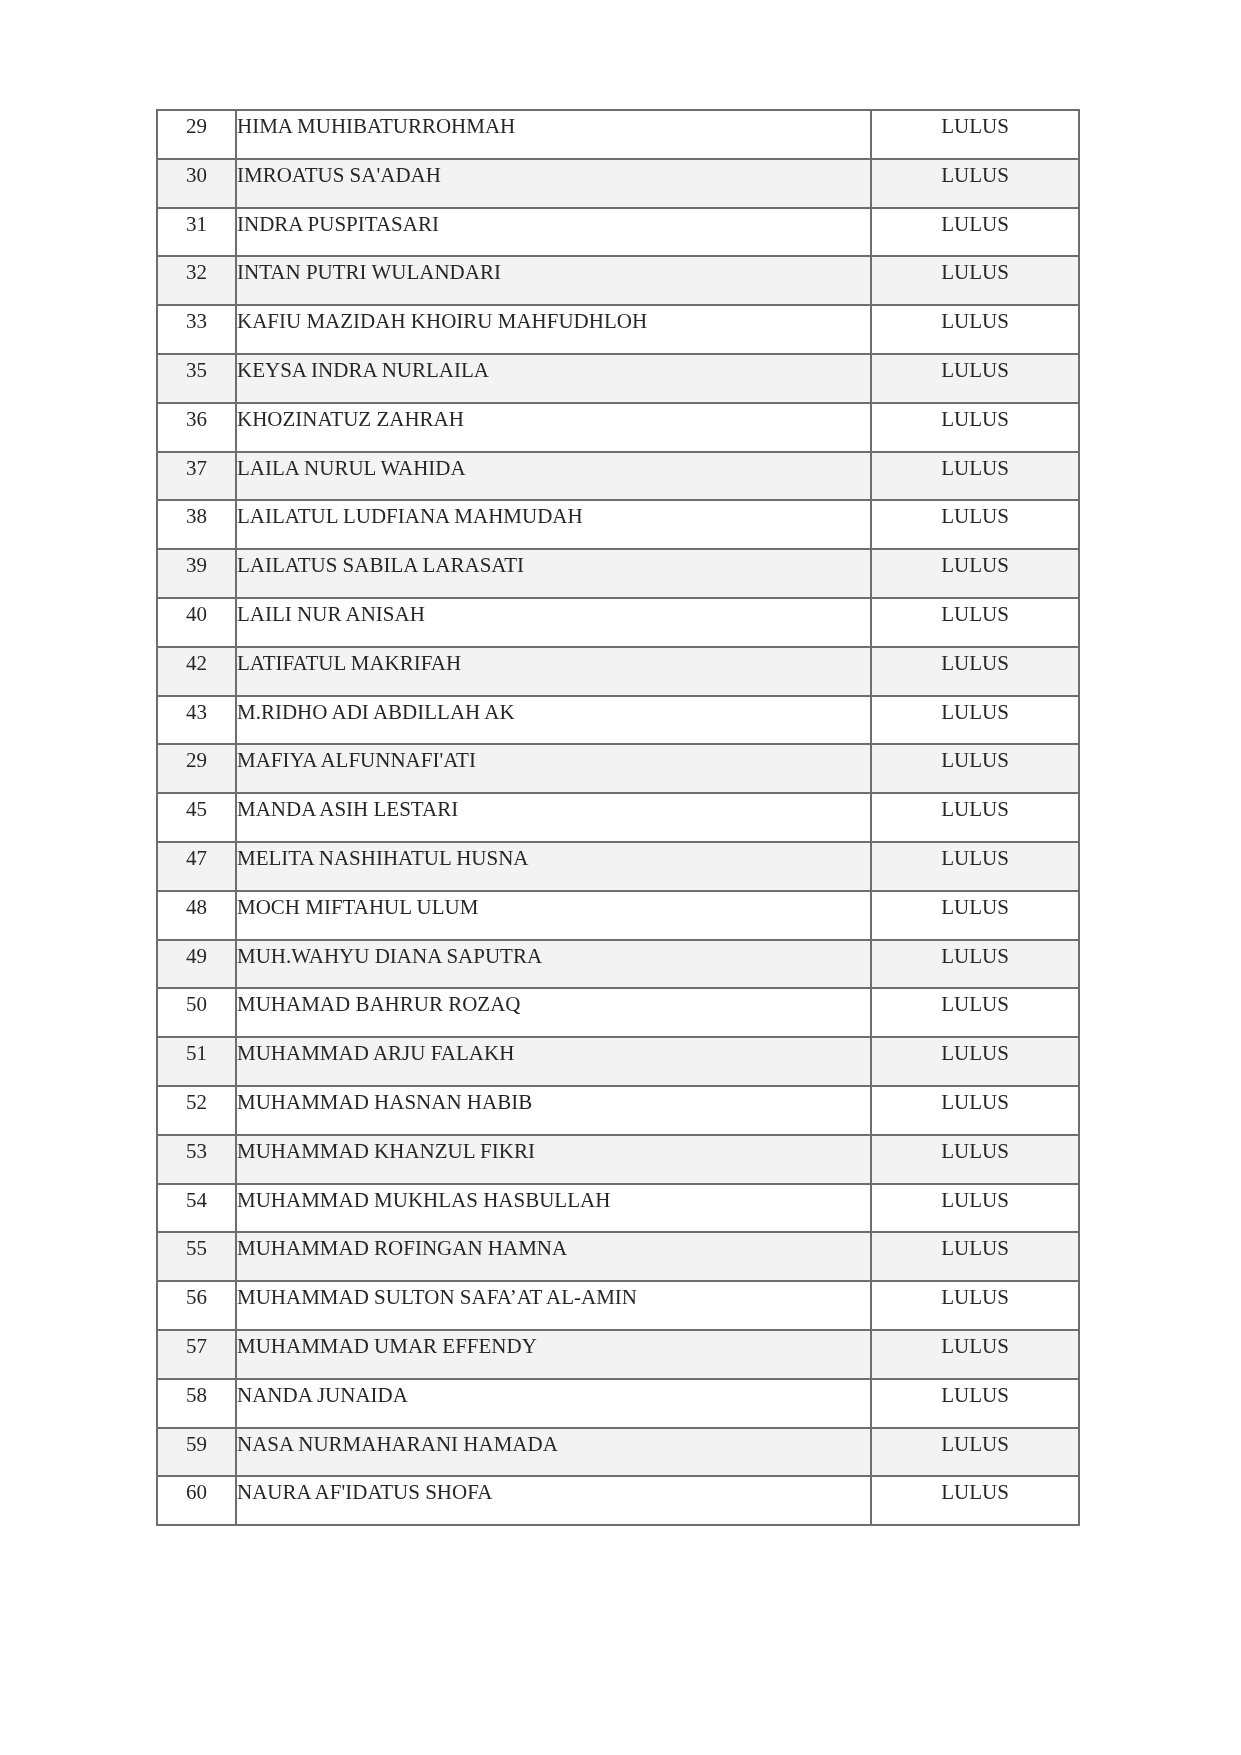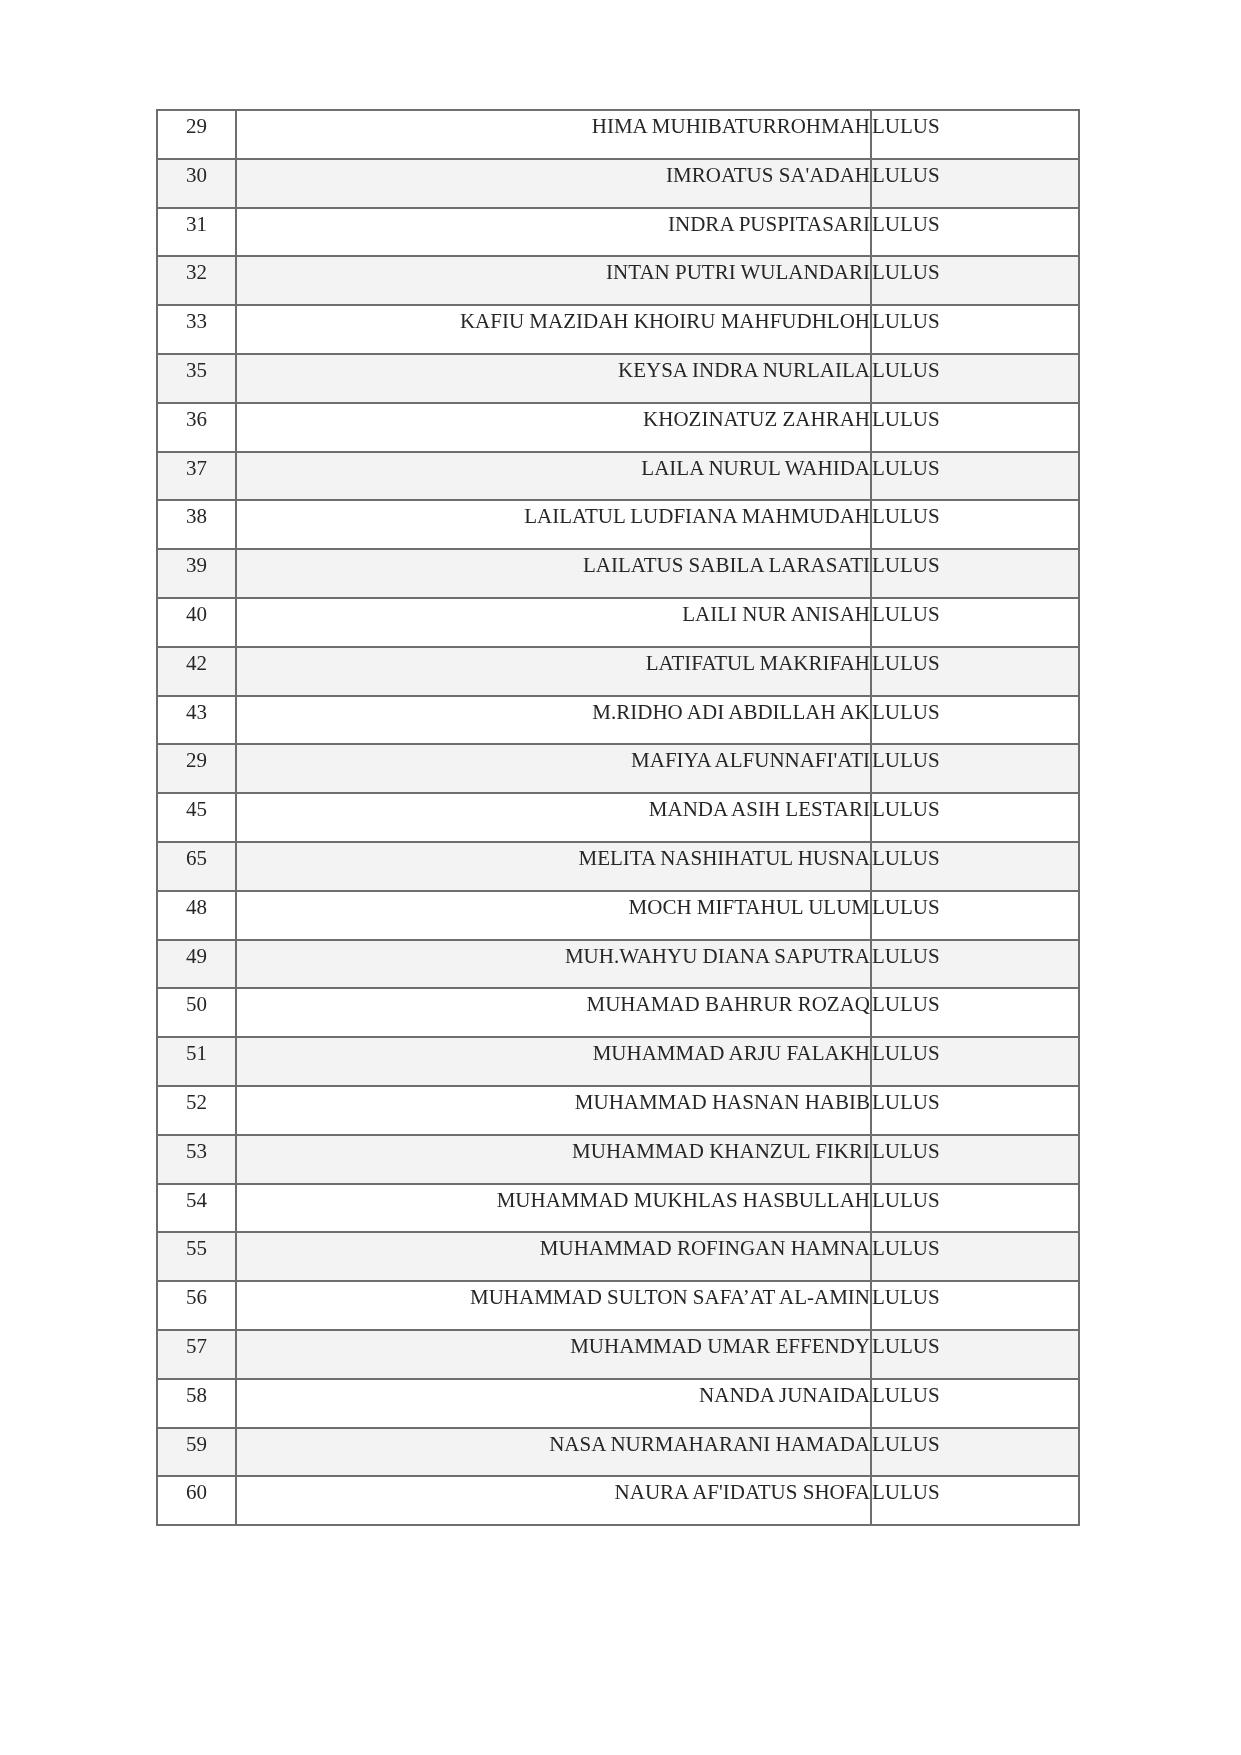--- a/index.html
+++ b/index.html
@@ -42,24 +42,25 @@
     line-height: 1.15;
     color: var(--text-col, #262626);
     white-space: nowrap;
     overflow: hidden;
   }
   td.col-no {
     text-align: center;
     border-right-width: 1px;
   }
   td.col-name {
-    text-align: right;
+    text-align: left;
     padding-left: 3px;
   }
   td.col-status {
+    text-align: center;
   }
 </style>
 </head>
 <body>
 
 <div class="page">
   <table class="results">
     <colgroup>
       <col class="c-no">
       <col class="c-name">
@@ -135,21 +136,21 @@
           <td class="col-no">29</td>
           <td class="col-name">MAFIYA ALFUNNAFI'ATI</td>
           <td class="col-status">LULUS</td>
         </tr>
         <tr>
           <td class="col-no">45</td>
           <td class="col-name">MANDA ASIH LESTARI</td>
           <td class="col-status">LULUS</td>
         </tr>
         <tr>
-          <td class="col-no">65</td>
+          <td class="col-no">47</td>
           <td class="col-name">MELITA NASHIHATUL HUSNA</td>
           <td class="col-status">LULUS</td>
         </tr>
         <tr>
           <td class="col-no">48</td>
           <td class="col-name">MOCH MIFTAHUL ULUM</td>
           <td class="col-status">LULUS</td>
         </tr>
         <tr>
           <td class="col-no">49</td>

